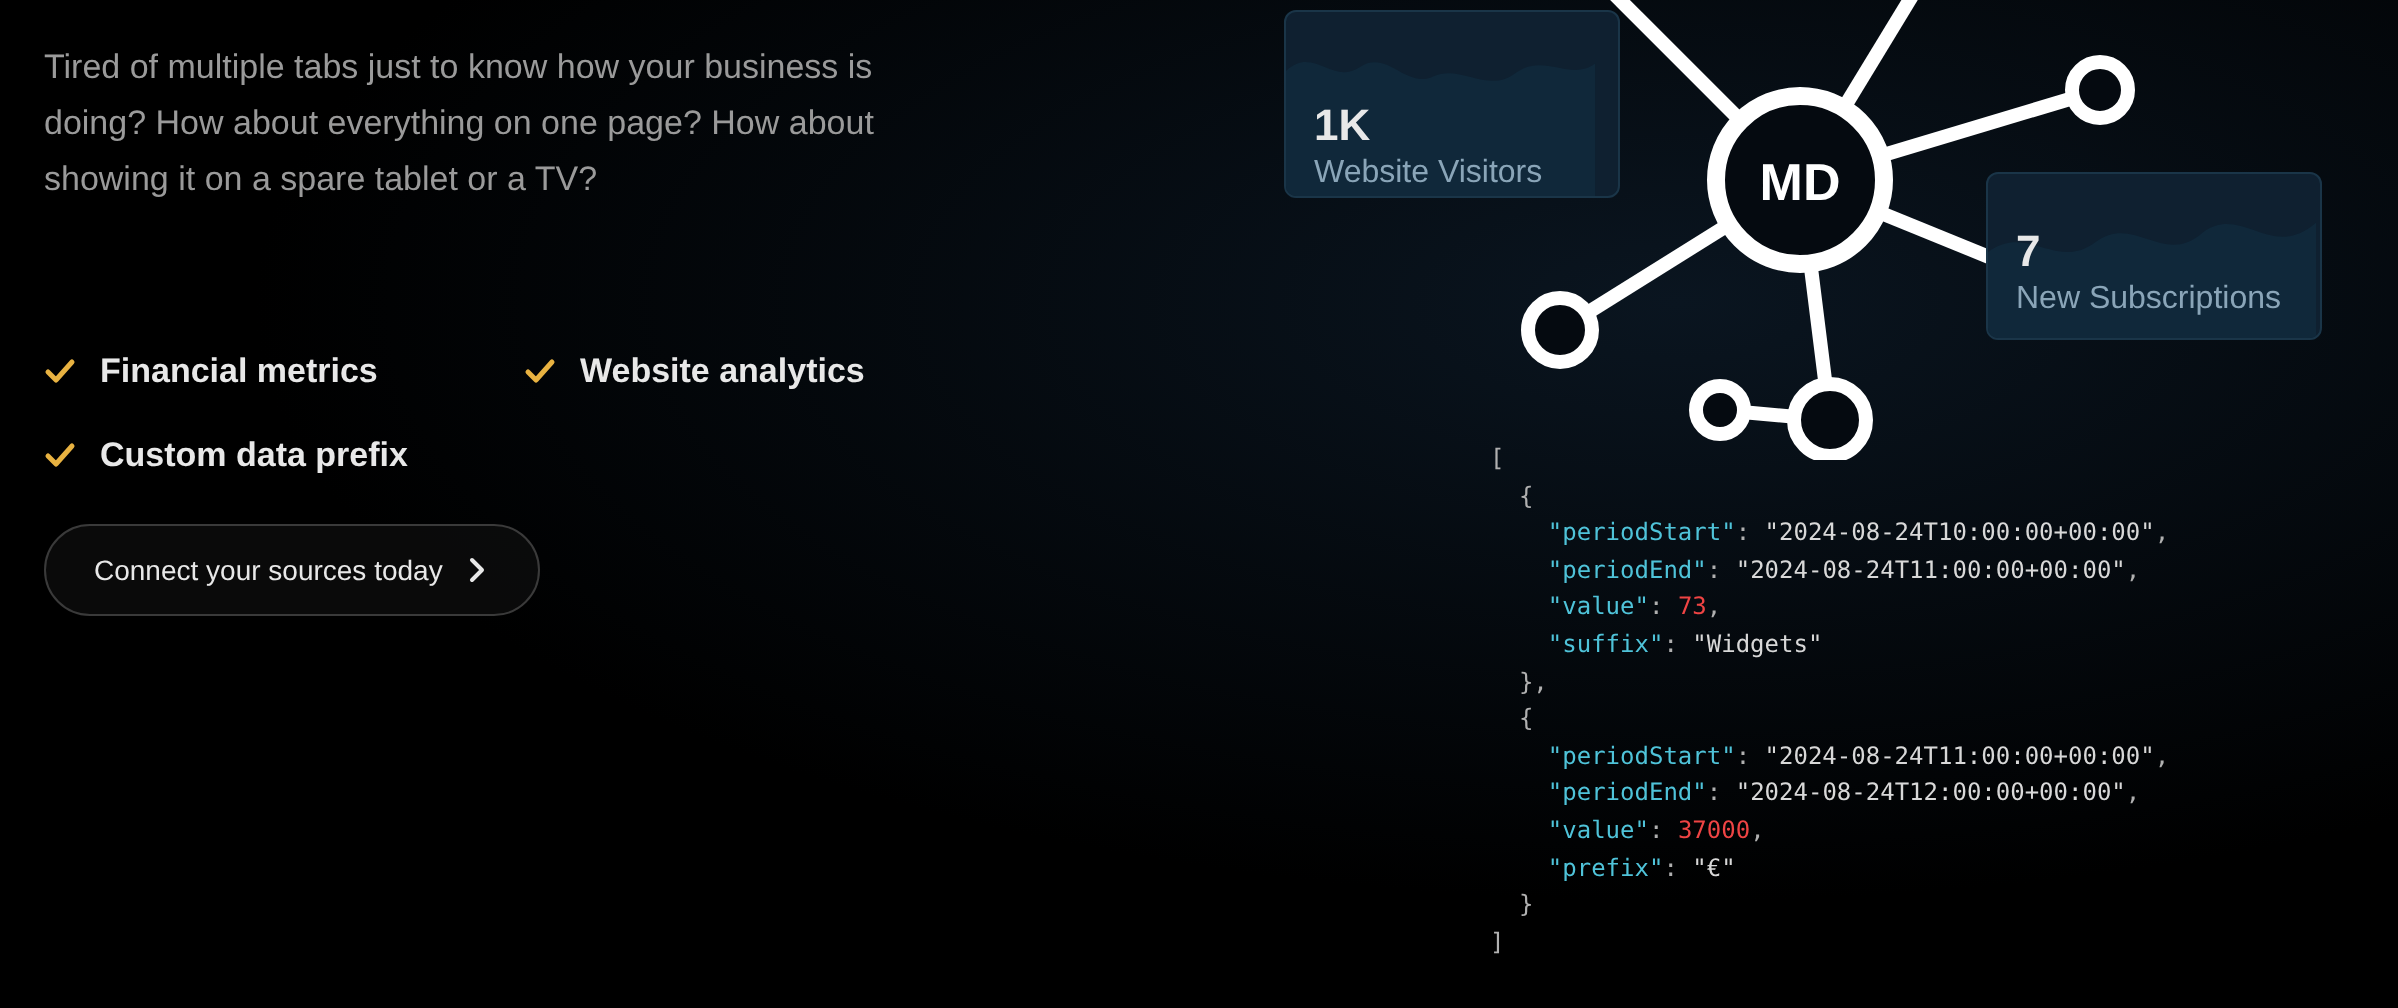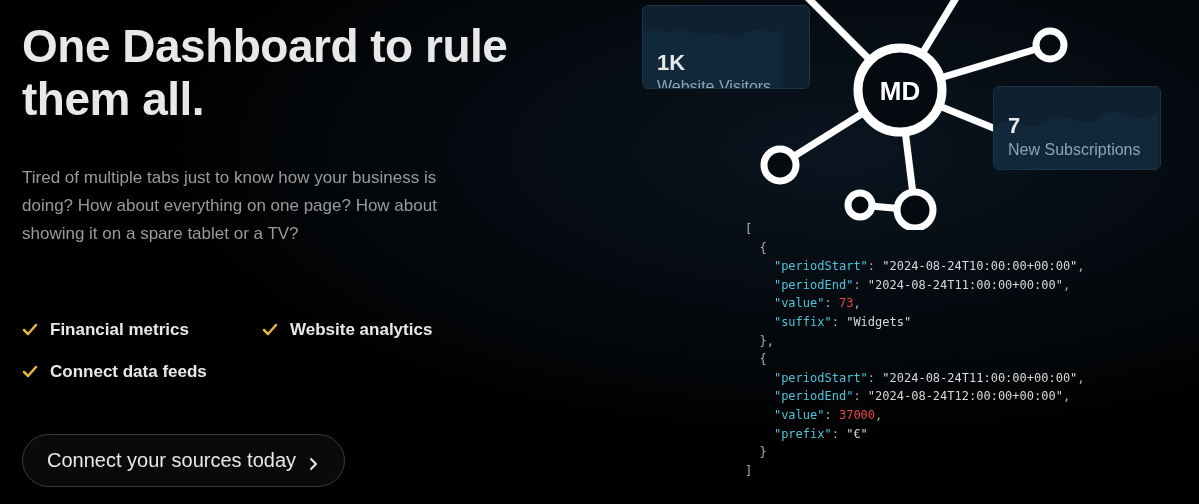--- a/index.html
+++ b/index.html
@@ -31,21 +31,21 @@
   font-size: 17px;
   line-height: 1.65;
   color: #9a9a9a;
   max-width: 460px;
   margin-bottom: 72px;
 }
 .features {
   display: grid;
   grid-template-columns: 240px 240px;
   gap: 22px 0;
-  margin-bottom: 52px;
+  margin-bottom: 24px;
 }
 .feature {
   display: flex;
   align-items: center;
   gap: 12px;
 }
 .check {
   width: 16px;
   height: 16px;
   display: inline-flex;
@@ -60,21 +60,21 @@
 }
 .cta {
   display: inline-flex;
   align-items: center;
   gap: 10px;
   padding: 14px 24px;
   border: 1px solid #3a3a3a;
   border-radius: 999px;
   background: rgba(20,20,20,0.5);
   color: #e8e8e8;
-  font-size: 20px;
+  font-size: 14px;
   font-weight: 500;
   cursor: pointer;
 }
 .cta .chev { width: 14px; height: 14px; }
 
 .right-graphic {
   position: absolute;
   left: 600px;
   top: 0;
   width: 600px;
@@ -99,21 +99,21 @@
 .stat-value {
   font-size: 22px;
   font-weight: 700;
   color: #e8e8e8;
 }
 .stat-label {
   font-size: 16px;
   color: #8aa5b8;
   margin-top: 2px;
 }
-.card1 { left: 42px; top: 5px; width: 168px; height: 84px; }
+.card1 { left: 42px; top: 5px; width: 168px; height: 94px; }
 .card1 .content { padding-top: 44px; }
 .card2 { left: 393px; top: 86px; width: 168px; height: 84px; }
 .card2 .content { padding-top: 26px; }
 
 .node-graph {
   position: absolute;
   left: 130px;
   top: -50px;
   width: 340px;
   height: 280px;
@@ -132,21 +132,20 @@
 .code-block .line { white-space: pre; }
 .k { color: #4fc3d9; }
 .s { color: #d8d8d8; }
 .n { color: #ef4444; }
 .p { color: #b0b0b0; }
 </style>
 </head>
 <body>
 
 <div class="left-content">
-  <h1 class="hero-title">One Dashboard to rule them all.</h1>
   <p class="hero-desc">Tired of multiple tabs just to know how your business is doing? How about everything on one page? How about showing it on a spare tablet or a TV?</p>
 
   <div class="features">
     <div class="feature">
       <span class="check">
         <svg width="16" height="16" viewBox="0 0 16 16">
             <path d="M2 8 L6 12 L14 3" stroke="#e8b241" stroke-width="2.5" fill="none" stroke-linecap="round" stroke-linejoin="round"></path>
           </svg>
       </span>
       <span class="feature-label">Financial metrics</span>
@@ -158,21 +157,21 @@
           </svg>
       </span>
       <span class="feature-label">Website analytics</span>
     </div>
     <div class="feature">
       <span class="check">
         <svg width="16" height="16" viewBox="0 0 16 16">
             <path d="M2 8 L6 12 L14 3" stroke="#e8b241" stroke-width="2.5" fill="none" stroke-linecap="round" stroke-linejoin="round"></path>
           </svg>
       </span>
-      <span class="feature-label">Connect data feeds</span>
+      <span class="feature-label">Custom data prefix</span>
     </div>
   </div>
 
   <button class="cta">
     <span>Connect your sources today</span>
     <span class="chev">
       <svg width="14" height="14" viewBox="0 0 14 14">
           <path d="M5 2 L10 7 L5 12" stroke="#e8e8e8" stroke-width="2" fill="none" stroke-linecap="round" stroke-linejoin="round"></path>
         </svg>
     </span>

